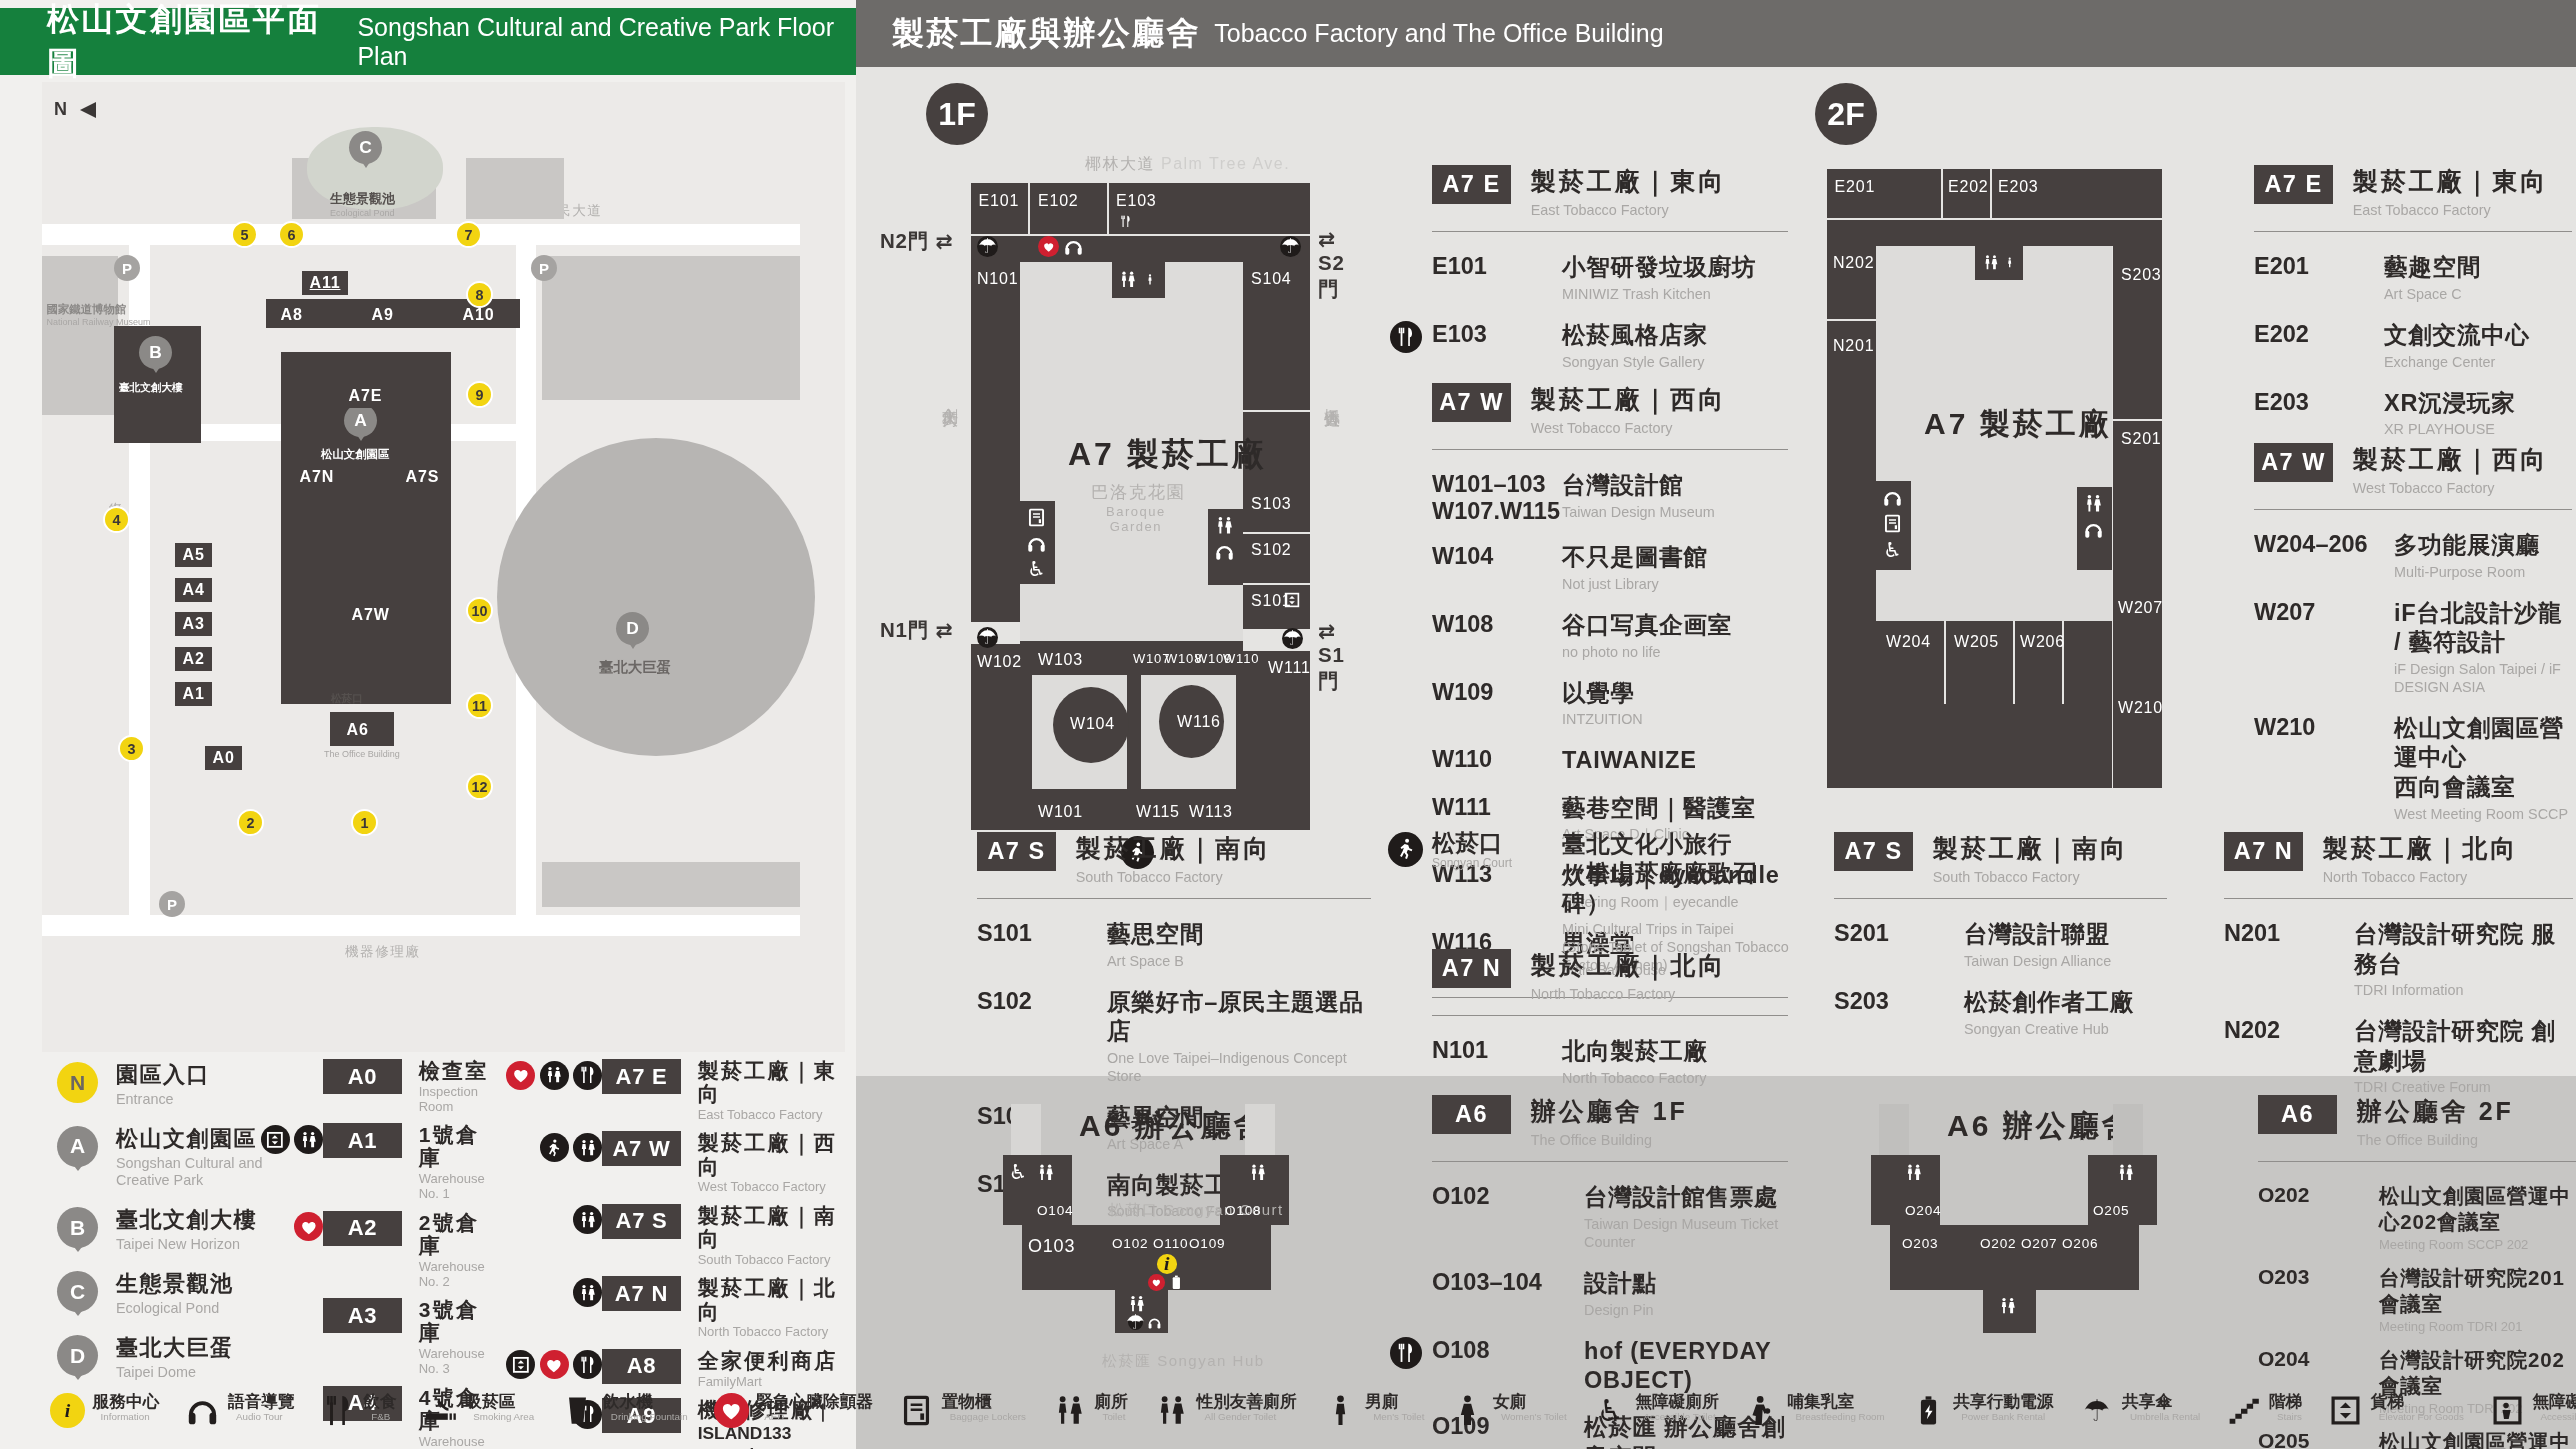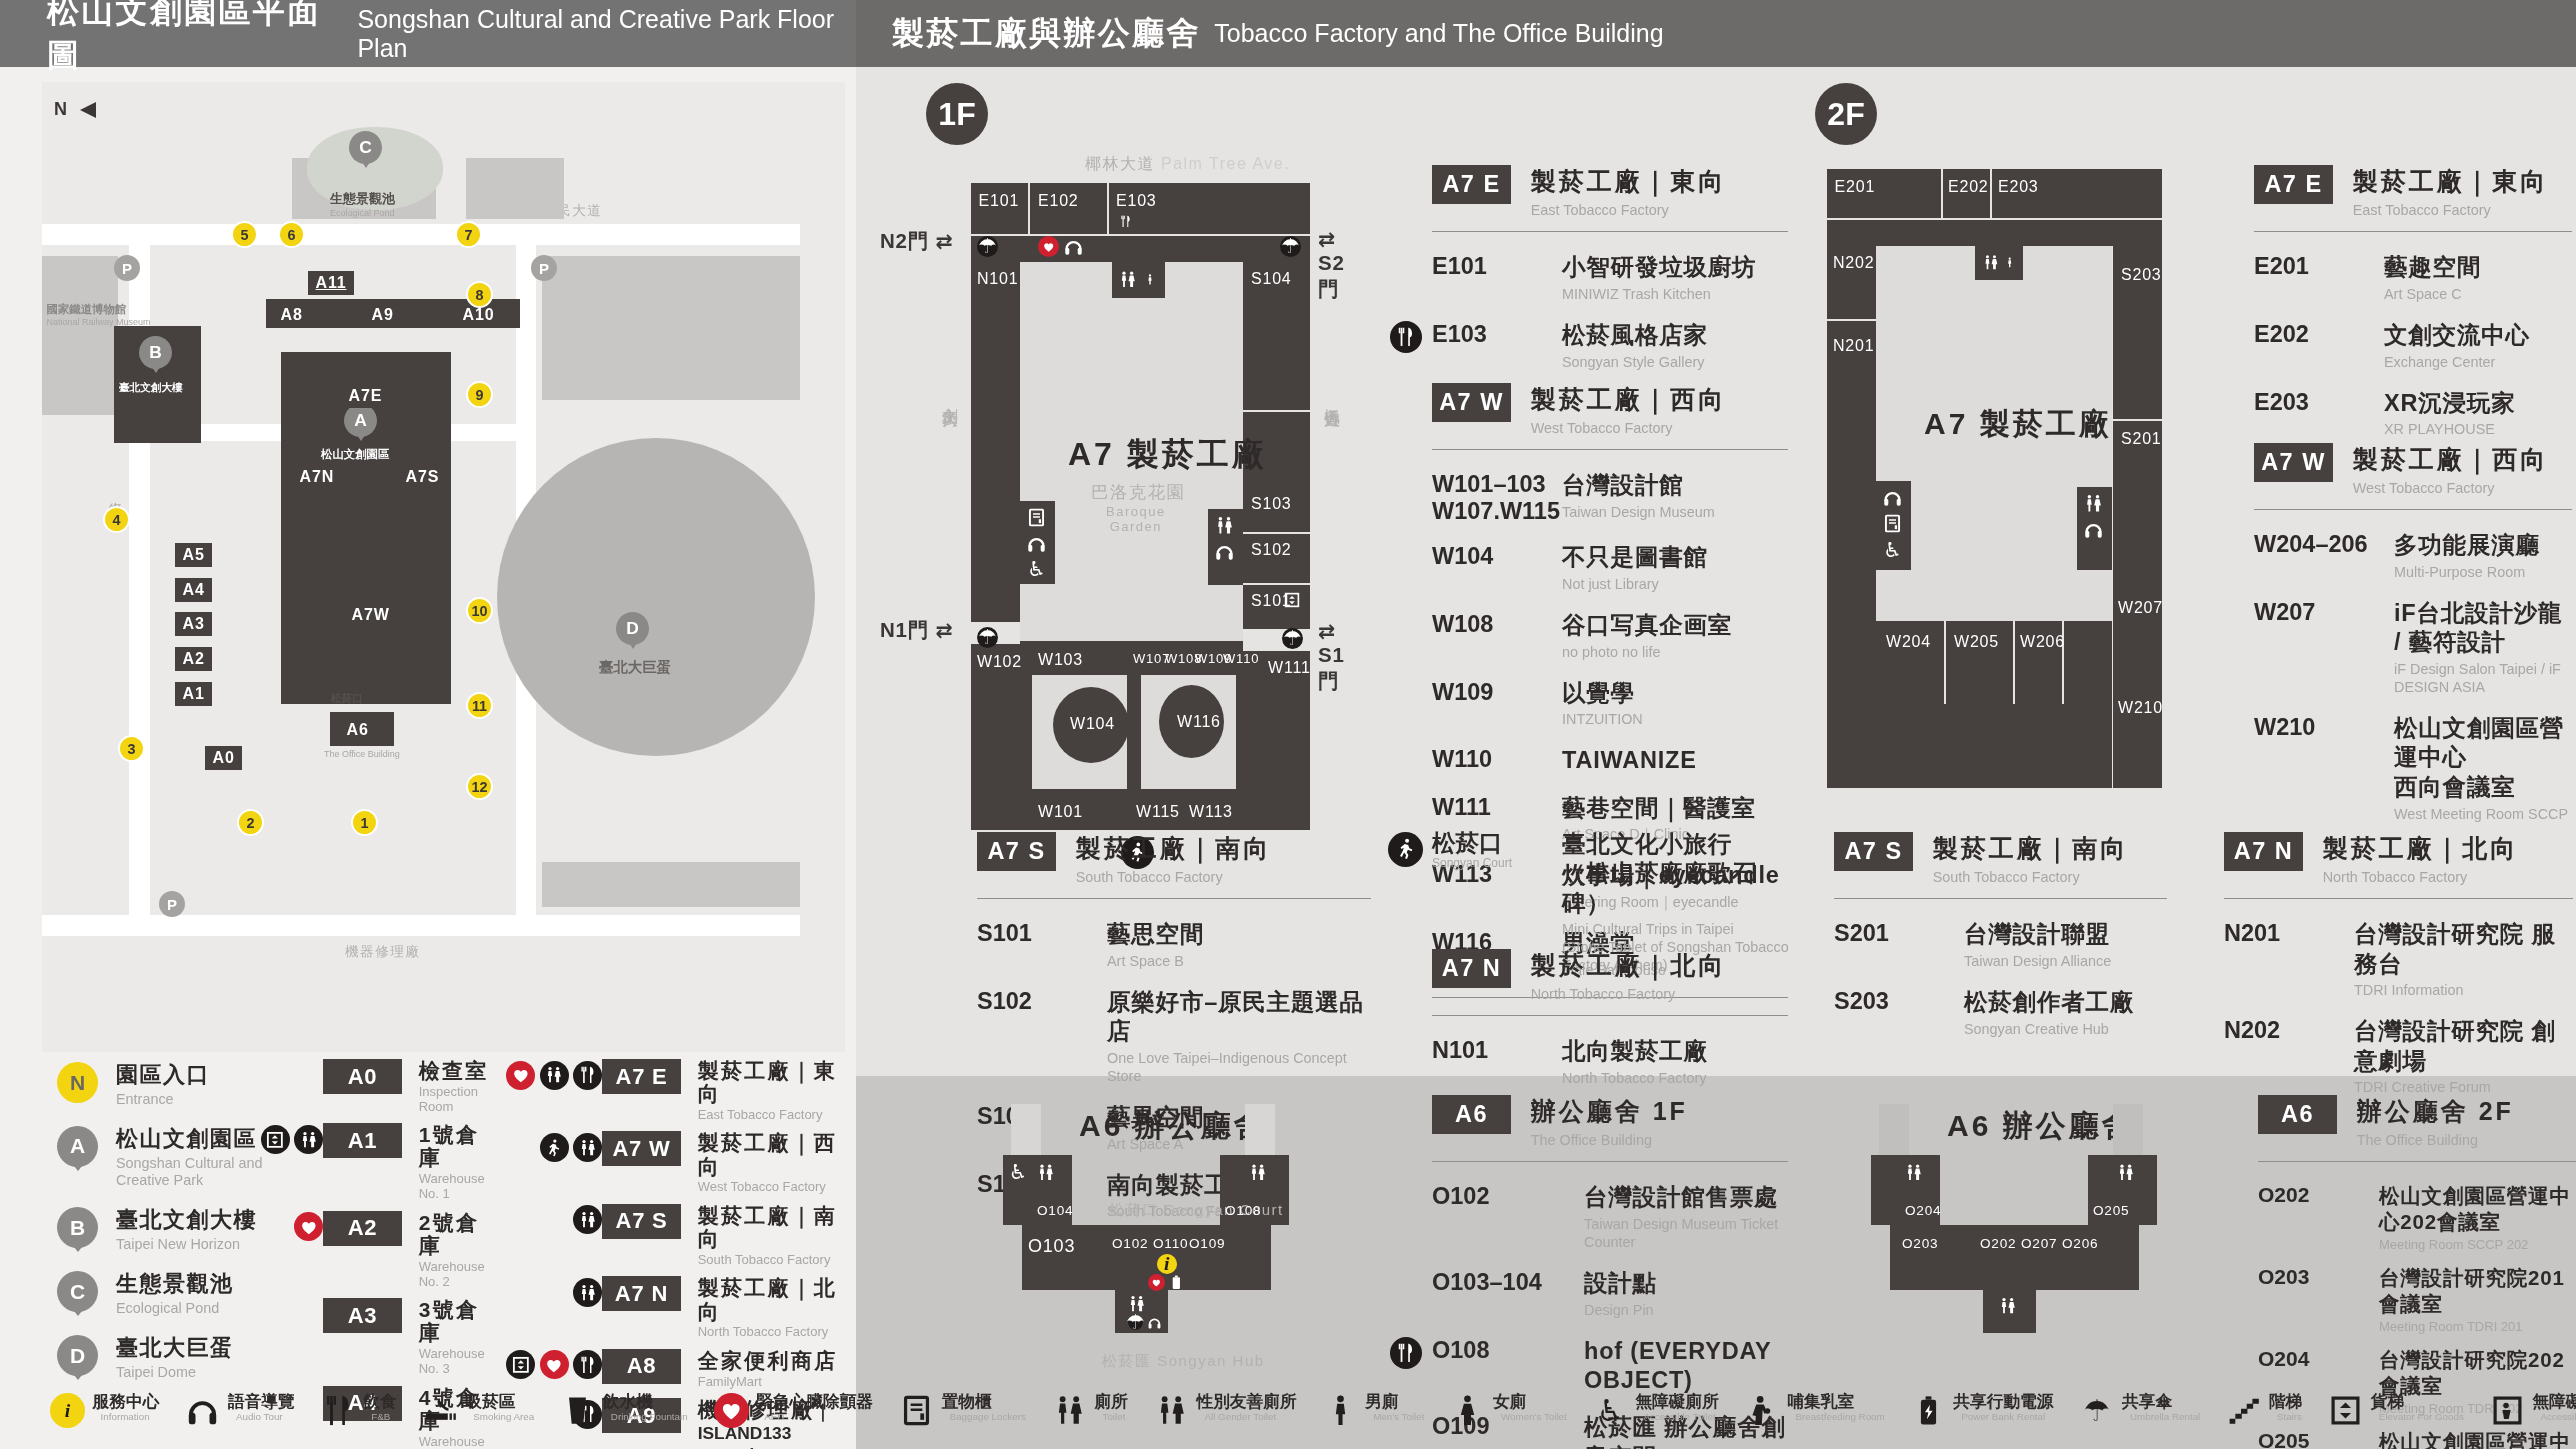--- a/index.html
+++ b/index.html
@@ -1,20 +1,20 @@
 <!DOCTYPE html>
 <html style="font-size:12px"><head>
 <meta charset="utf-8">
 <style>
   html,body{margin:0;padding:0;background:#888;}
   .stage{position:relative;width:2576px;height:1449px;overflow:hidden;
          font-family:"Liberation Sans","DejaVu Sans",sans-serif;background:#f1f0ee;}
   .abs{position:absolute;}
   
-  .hdrL{position:absolute;left:0;top:0;width:856px;height:67px;background:#737373;
+  .hdrL{position:absolute;left:0;top:8px;width:856px;height:67px;background:#15803d;
         display:flex;align-items:center;padding-left:47px;box-sizing:border-box;gap:22px;}
   .hdrR{position:absolute;left:856px;top:0;width:1720px;height:67px;background:#6d6b69;
         display:flex;align-items:center;padding-left:36px;box-sizing:border-box;gap:13.6px;}
   .hzh{color:#fff;font-size:32px;font-weight:bold;letter-spacing:2.3px;}
   .hen{color:#fff;font-size:25px;}
   
   .panelR{position:absolute;left:856px;top:67px;width:1720px;height:1383px;background:#e5e4e2;}
   .bandR{position:absolute;left:856px;top:1076px;width:1720px;height:374px;background:#c7c6c4;}
   
   .zh{font-weight:bold;color:#2e2a29;}
@@ -163,21 +163,21 @@
     </div>
     <span class="mpin" style="left:97px;top:254px;" data-name="pin-b">B</span>
     <div class="mlab" style="left:77px;top:299px;font-size:10.6px;color:#fff;" data-name="tnh-label">臺北文創大樓</div>
     <span class="mpin" style="left:302px;top:322px;" data-name="pin-a">A</span>
     <div class="mlab" style="left:279px;top:365px;font-size:11.4px;color:#fff;" data-name="park-label">松山文創園區</div>
     <span class="mpin" style="left:574px;top:530px;" data-name="pin-d">D</span>
     <div class="mlab" style="left:557px;top:576px;font-size:14.4px;color:#6b6765;" data-name="dome-label">臺北大巨蛋</div>
     <div class="mlab" style="left:289px;top:610px;font-size:10.6px;" data-name="court-label">松菸口</div>
     <div class="mlab" style="left:282px;top:667px;font-size:9px;font-weight:normal;color:#a9a7a5;" data-name="office-en-label">The Office Building</div>
 
-    <span class="mbadge" style="left:266px;top:189px;text-decoration:underline;" data-name="badge-a11">A11</span>
+    <span class="mbadge" style="left:260px;top:189px;text-decoration:underline;" data-name="badge-a11">A11</span>
     <span class="mbadge" style="left:231px;top:221px;" data-name="badge-a8">A8</span>
     <span class="mbadge" style="left:322px;top:221px;" data-name="badge-a9">A9</span>
     <span class="mbadge" style="left:413px;top:221px;" data-name="badge-a10">A10</span>
     <span class="mbadge" style="left:299px;top:274px;margin-top:28px;" data-name="badge-a7e">A7E</span>
     <span class="mbadge" style="left:250px;top:383px;" data-name="badge-a7n">A7N</span>
     <span class="mbadge" style="left:356px;top:383px;" data-name="badge-a7s">A7S</span>
     <span class="mbadge" style="left:302px;top:521px;" data-name="badge-a7w">A7W</span>
     <span class="mbadge" style="left:297px;top:636px;" data-name="badge-a6">A6</span>
     <span class="mbadge" style="left:163px;top:664px;" data-name="badge-a0">A0</span>
     <span class="mbadge" style="left:133px;top:461px;" data-name="badge-a5">A5</span>

